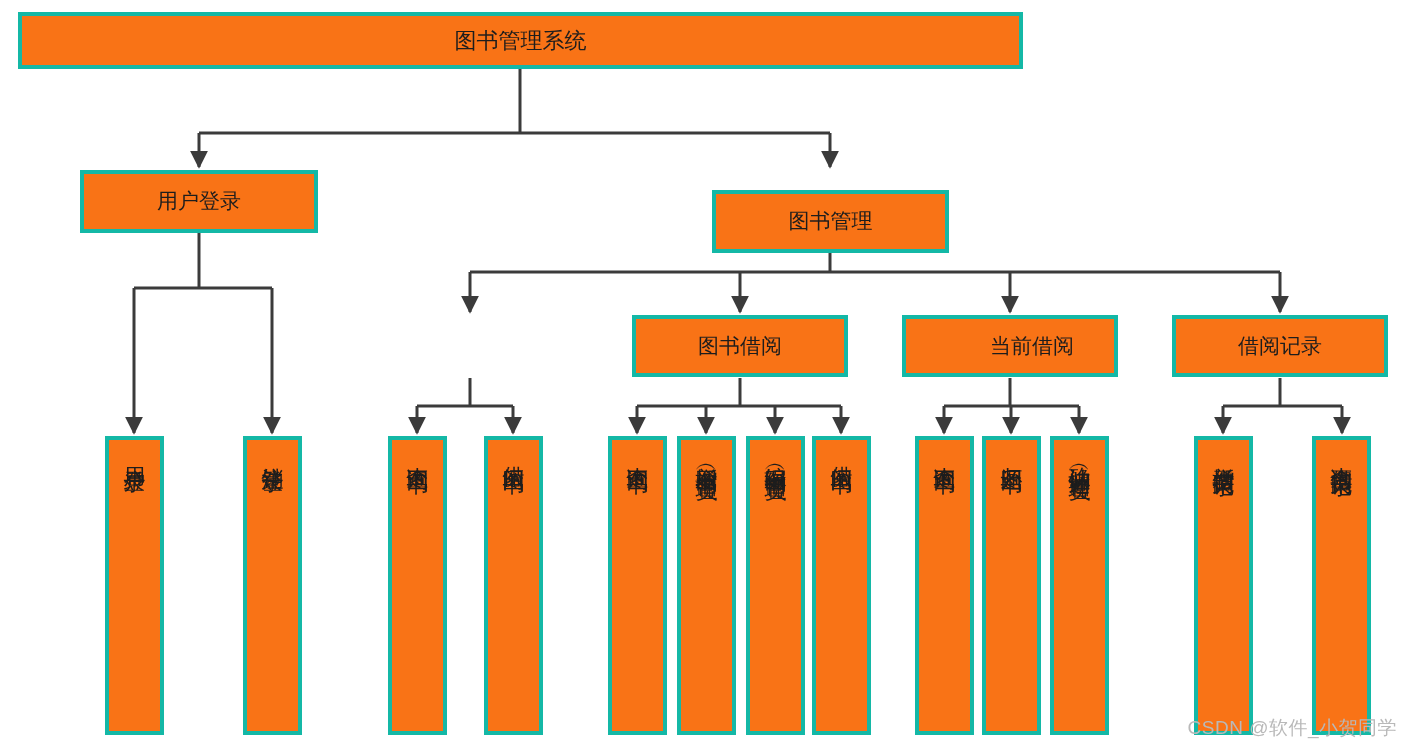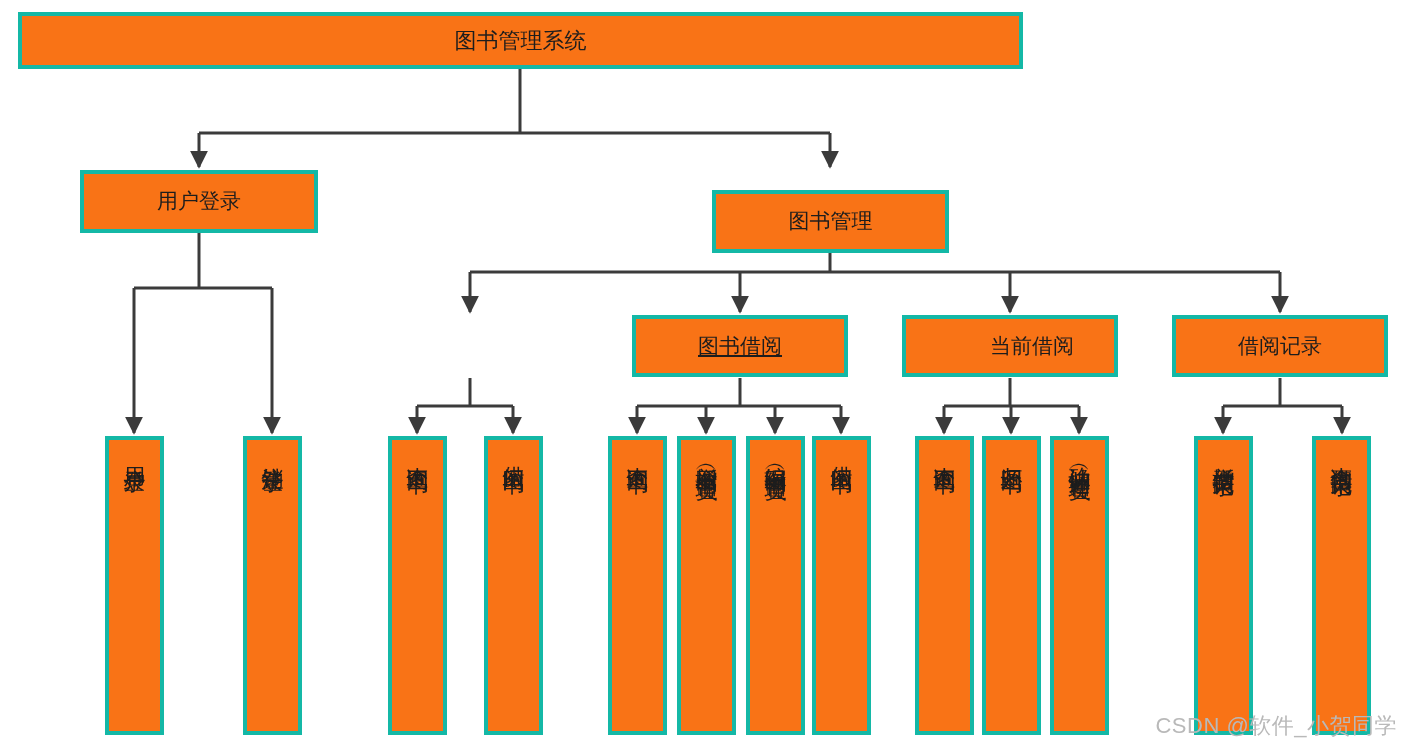--- a/index.html
+++ b/index.html
@@ -59,21 +59,21 @@
     text-orientation: upright;
     font-size: 22px;
     letter-spacing: 2px;
     line-height: 1;
     white-space: nowrap;
   }
   .watermark {
     position: absolute;
     right: 8px;
     bottom: 6px;
-    font-size: 22px;
+    font-size: 19px;
     color: #b9b9b9;
     z-index: 3;
     white-space: nowrap;
     letter-spacing: 0.5px;
   }
 </style>
 </head>
 <body>
 
 <div id="diagram-root">
@@ -133,21 +133,21 @@
     <span class="node-label">图书管理系统</span>
   </div>
 
   <div class="node horizontal" style="left:80px; top:170px; width:238px; height:63px;">
     <span class="node-label">用户登录</span>
   </div>
   <div class="node horizontal" style="left:712px; top:170px; width:237px; height:63px;margin-top:20px;">
     <span class="node-label">图书管理</span>
   </div>
 
-  <div class="node horizontal" style="left:632px; top:315px; width:216px; height:62px;text-decoration:underline;">
+  <div class="node horizontal" style="left:632px; top:315px; width:216px; height:62px;">
     <span class="node-label">图书借阅</span>
   </div>
   <div class="node horizontal" style="left:902px; top:315px; width:216px; height:62px;padding-left:44px;">
     <span class="node-label">当前借阅</span>
   </div>
   <div class="node horizontal" style="left:1172px; top:315px; width:216px; height:62px;">
     <span class="node-label">借阅记录</span>
   </div>
 
   <div class="node vertical" style="left:105px; top:436px; width:59px; height:299px;">

